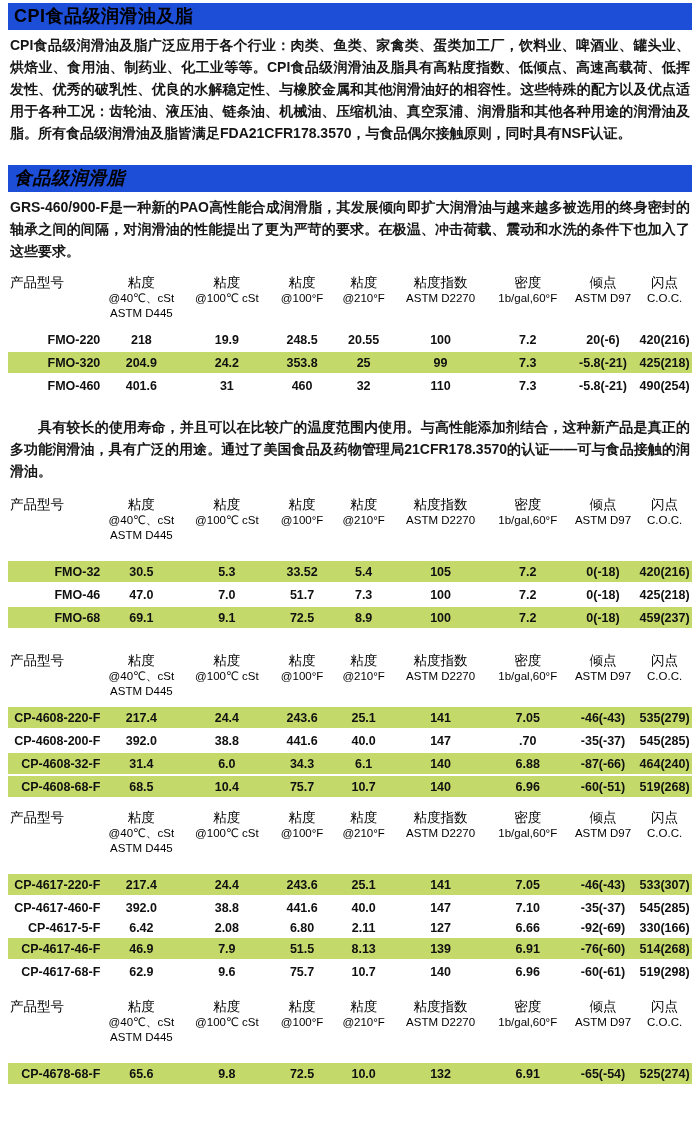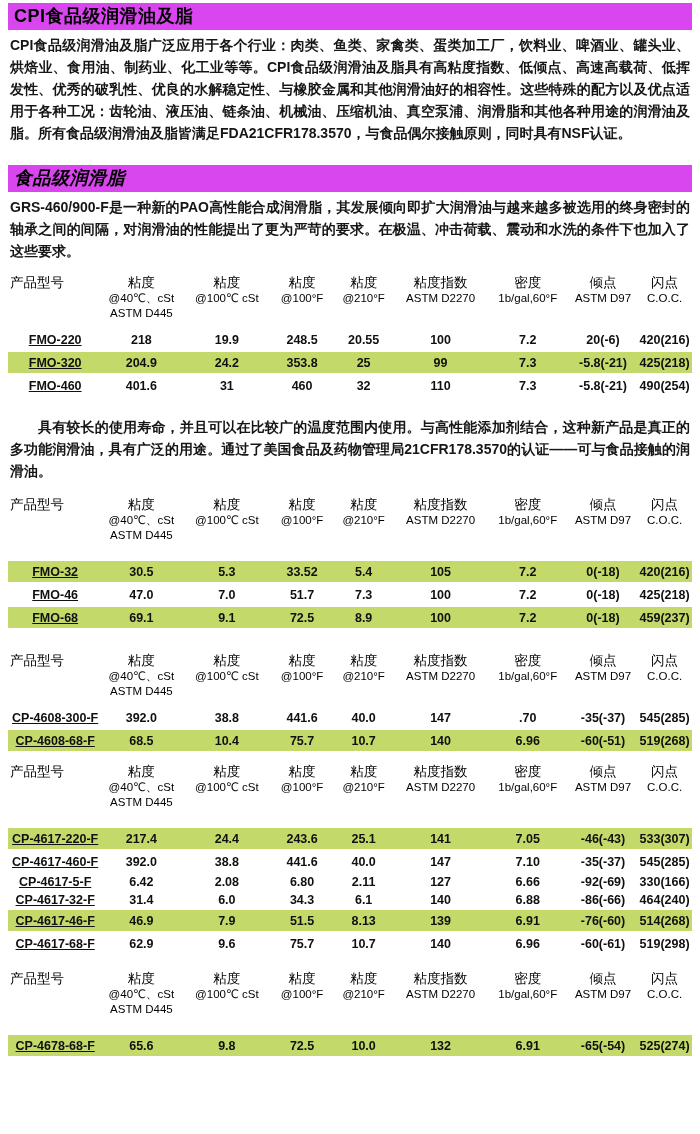--- a/index.html
+++ b/index.html
@@ -6,21 +6,21 @@
   html, body { background: #ffffff; }
   body {
     width: 700px;
     min-height: 1134px;
     margin: 0 auto;
     font-family: "Liberation Sans", "DejaVu Sans", sans-serif;
     color: #111111;
     padding: 3px 8px 0 8px;
   }
   .section-bar {
-    background: #d946ef;
+    background: #1d4ed8;
     padding: 1px 6px 2px 6px;
     margin-bottom: 4px;
   }
   .section-bar .bar-title {
     font-size: 18px;
     font-weight: bold;
     color: #000000;
     letter-spacing: 0.5px;
   }
   .para {
@@ -59,23 +59,22 @@
   .h-sub  { font-size: 11.5px; line-height: 15px; color: #000; }
   .spec-table td {
     font-size: 12.5px;
     font-weight: bold;
     text-align: center;
     height: 21px;
     vertical-align: middle;
     color: #101010;
   }
   .spec-table td.model {
-    text-align: center;
+    text-align: right;
     padding-left: 2px;
-    text-decoration: underline;
   }
   .spec-table tr.hl td { background: #c3da6b; }
   .spec-table tr.compact td { height: 16px; }
   .tbl-block { margin-top: 6px; }
   .tbl-gap-lg { margin-top: 18px; }
   .tbl-gap-md { margin-top: 10px; }
   .rows-gap tbody:before { content: ""; display: block; height: 8px; }
 </style>
 </head>
 <body>
@@ -323,30 +322,52 @@
             <div class="h-main">倾点</div>
             <div class="h-sub">ASTM D97</div>
           </th>
           <th>
             <div class="h-main">闪点</div>
             <div class="h-sub">C.O.C.</div>
           </th>
         </tr>
       </thead>
       <tbody>
+        <tr class="hl ">
+          <td class="model">CP-4608-220-F</td>
+          <td>217.4</td>
+          <td>24.4</td>
+          <td>243.6</td>
+          <td>25.1</td>
+          <td>141</td>
+          <td>7.05</td>
+          <td>-46(-43)</td>
+          <td>535(279)</td>
+        </tr>
         <tr class="">
-          <td class="model">CP-4608-300-F</td>
+          <td class="model">CP-4608-200-F</td>
           <td>392.0</td>
           <td>38.8</td>
           <td>441.6</td>
           <td>40.0</td>
           <td>147</td>
           <td>.70</td>
           <td>-35(-37)</td>
           <td>545(285)</td>
+        </tr>
+        <tr class="hl ">
+          <td class="model">CP-4608-32-F</td>
+          <td>31.4</td>
+          <td>6.0</td>
+          <td>34.3</td>
+          <td>6.1</td>
+          <td>140</td>
+          <td>6.88</td>
+          <td>-87(-66)</td>
+          <td>464(240)</td>
         </tr>
         <tr class="hl ">
           <td class="model">CP-4608-68-F</td>
           <td>68.5</td>
           <td>10.4</td>
           <td>75.7</td>
           <td>10.7</td>
           <td>140</td>
           <td>6.96</td>
           <td>-60(-51)</td>
@@ -436,31 +457,20 @@
           <td class="model">CP-4617-5-F</td>
           <td>6.42</td>
           <td>2.08</td>
           <td>6.80</td>
           <td>2.11</td>
           <td>127</td>
           <td>6.66</td>
           <td>-92(-69)</td>
           <td>330(166)</td>
         </tr>
-        <tr class="compact">
-          <td class="model">CP-4617-32-F</td>
-          <td>31.4</td>
-          <td>6.0</td>
-          <td>34.3</td>
-          <td>6.1</td>
-          <td>140</td>
-          <td>6.88</td>
-          <td>-86(-66)</td>
-          <td>464(240)</td>
-        </tr>
         <tr class="hl ">
           <td class="model">CP-4617-46-F</td>
           <td>46.9</td>
           <td>7.9</td>
           <td>51.5</td>
           <td>8.13</td>
           <td>139</td>
           <td>6.91</td>
           <td>-76(-60)</td>
           <td>514(268)</td>

